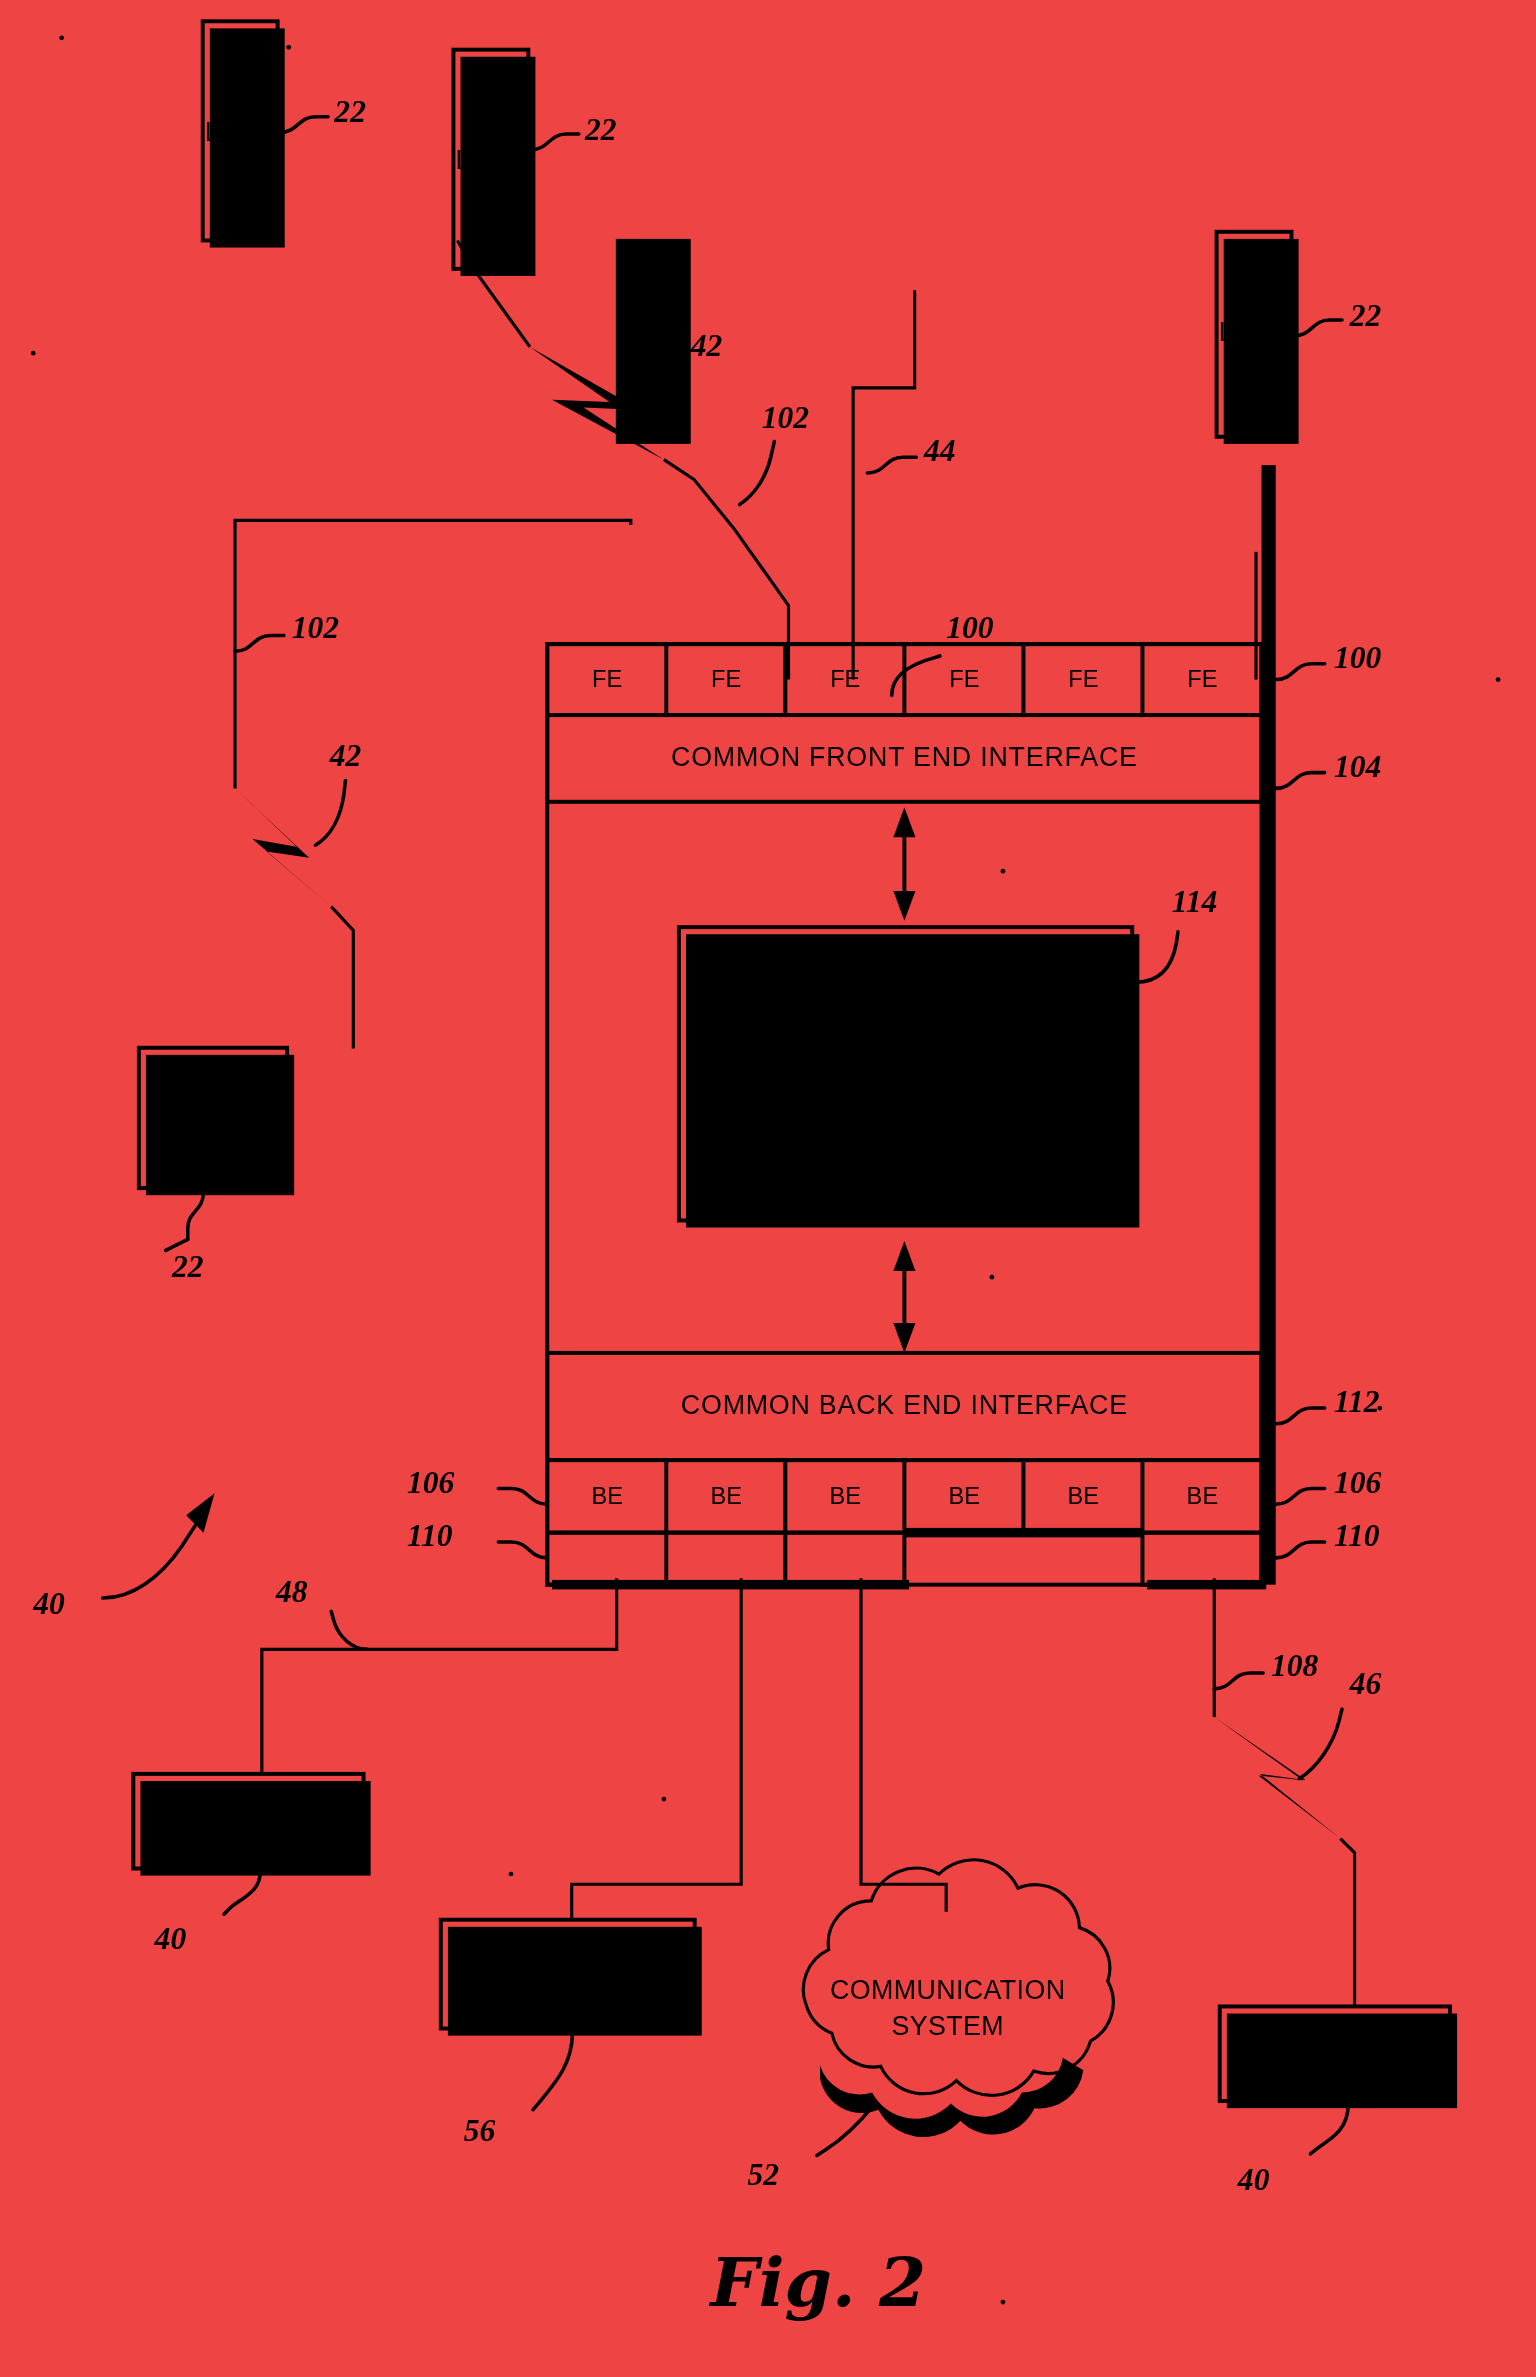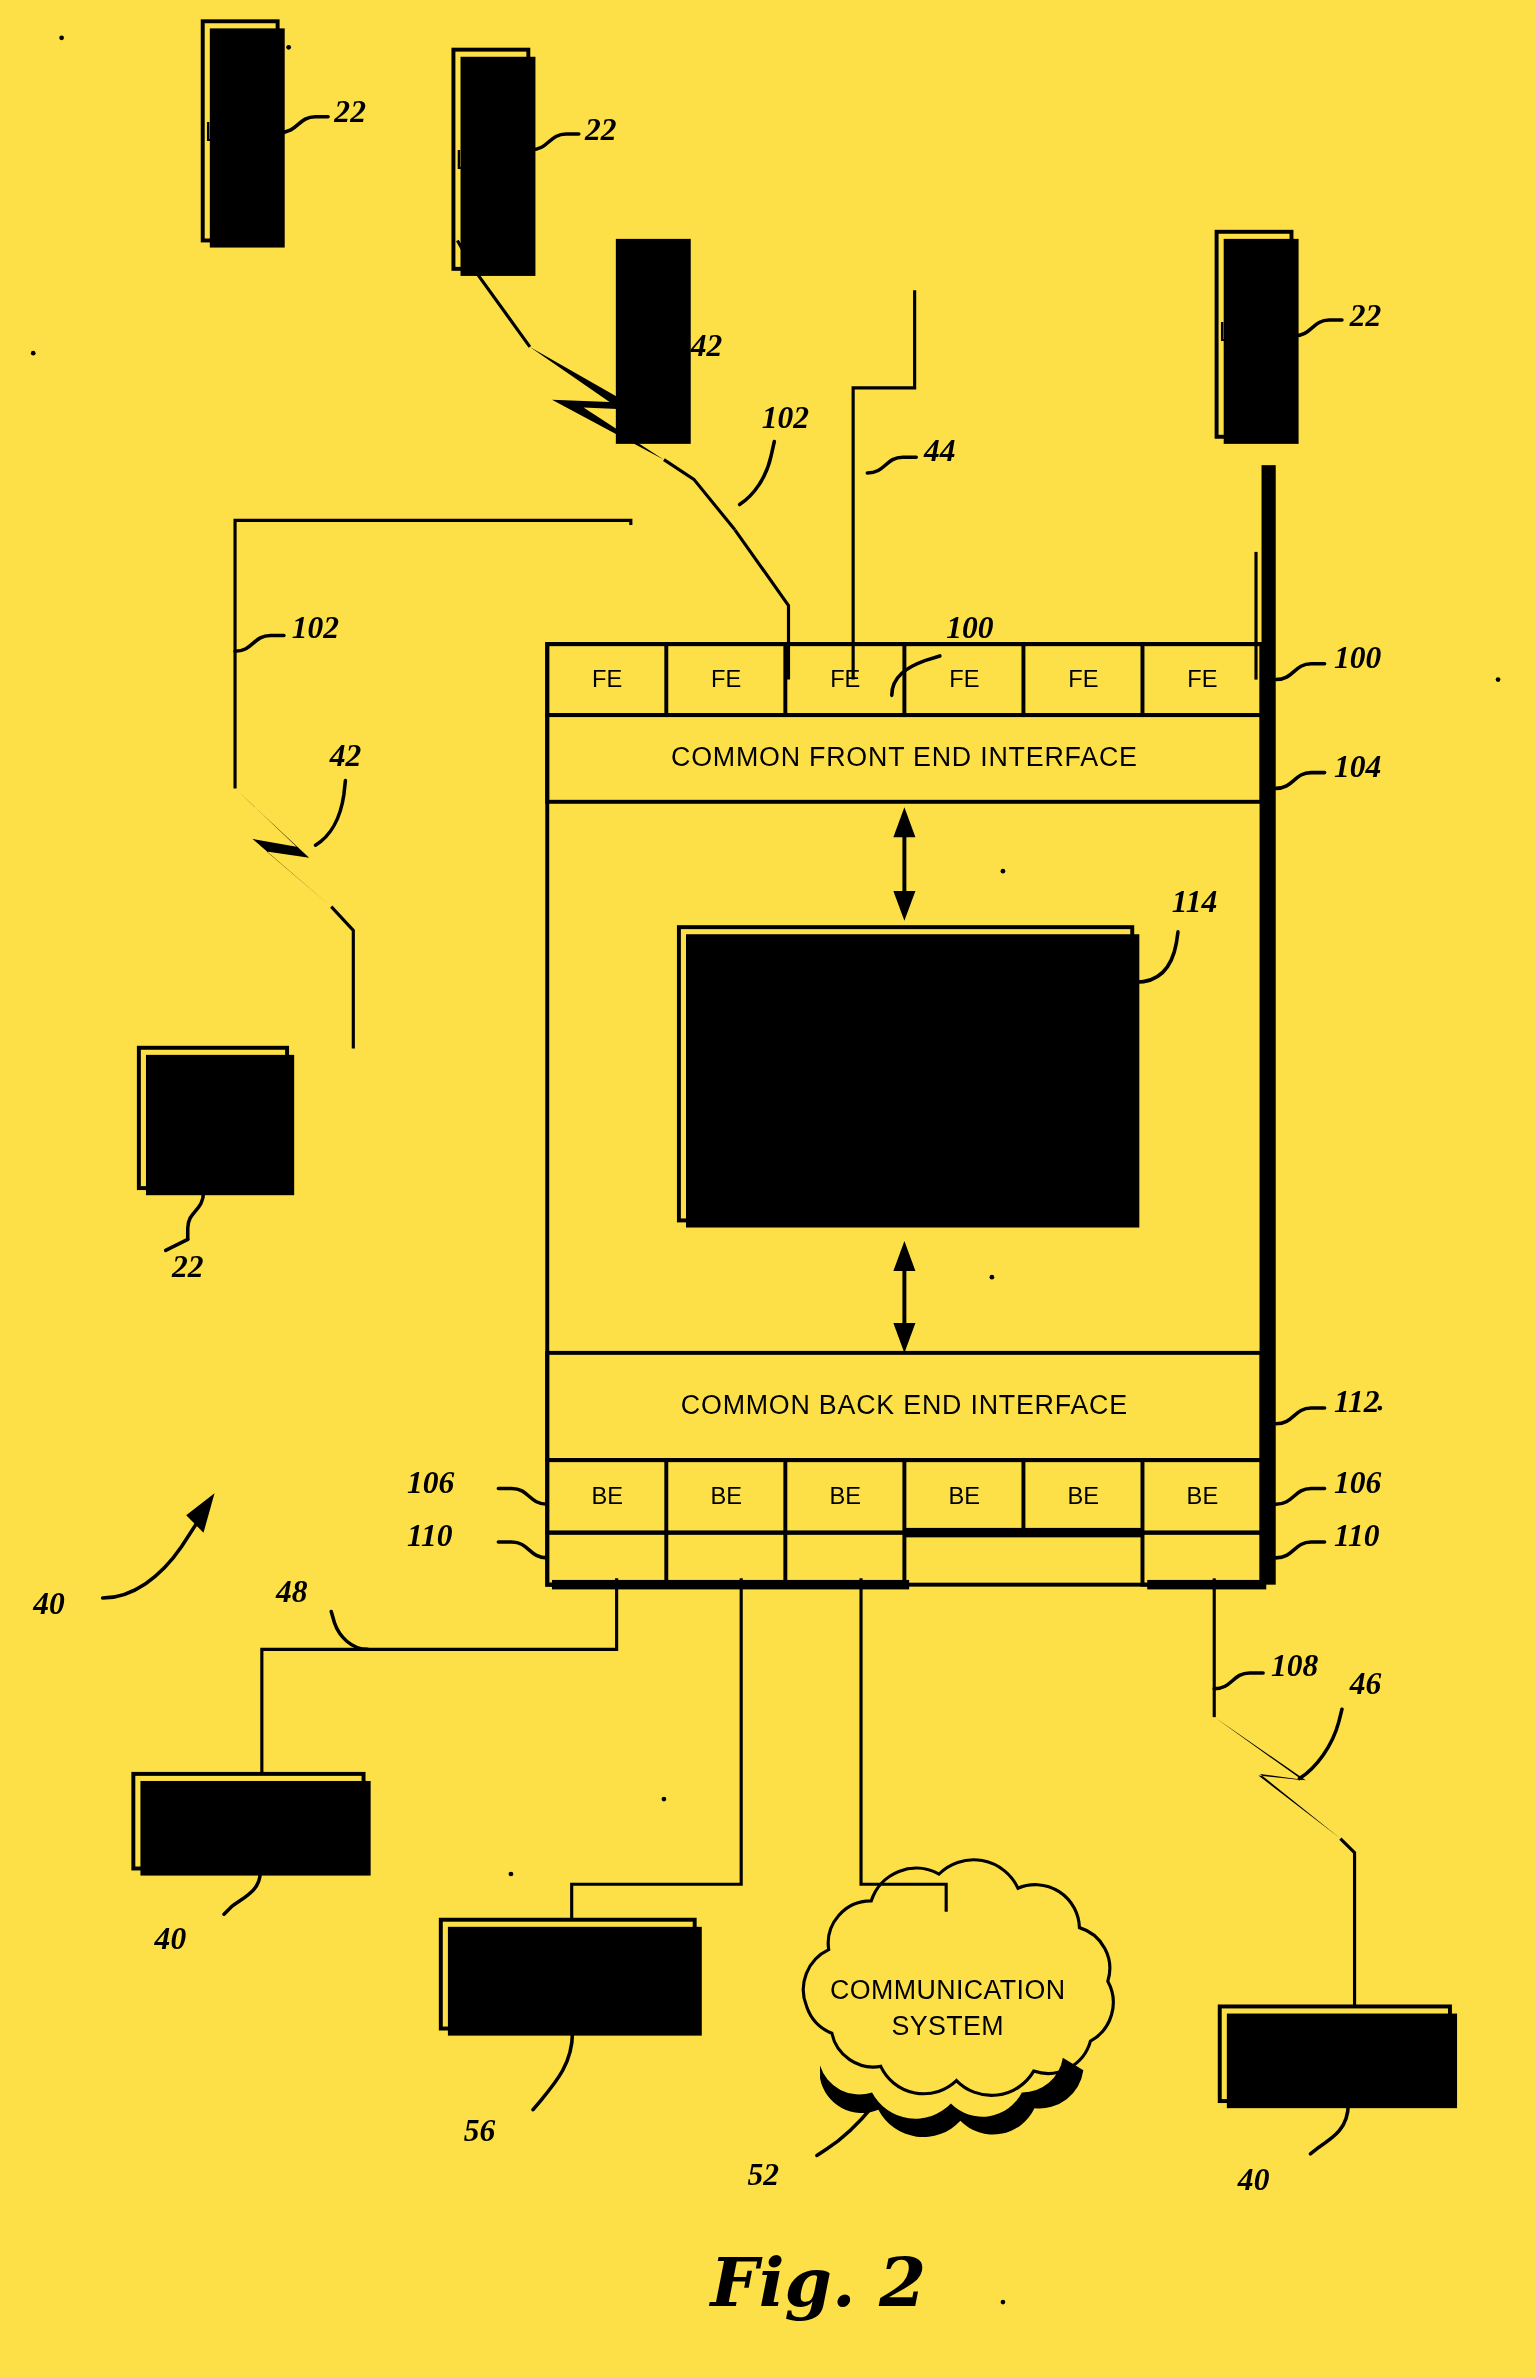--- a/index.html
+++ b/index.html
@@ -10,21 +10,21 @@
   body {
     width: 1536px;
     height: 2377px;
     font-family: "Liberation Sans", sans-serif;
     overflow: hidden;
   }
   #figure-root {
     position: relative;
     width: 1536px;
     height: 2377px;
-    background: #fde047;
+    background: #ef4444;
   }
   svg#patent-figure {
     display: block;
     width: 1536px;
     height: 2377px;
   }
   .box-fill { fill: #ffffff; }
   .stroke-main {
     fill: none;
     stroke: #000000;

